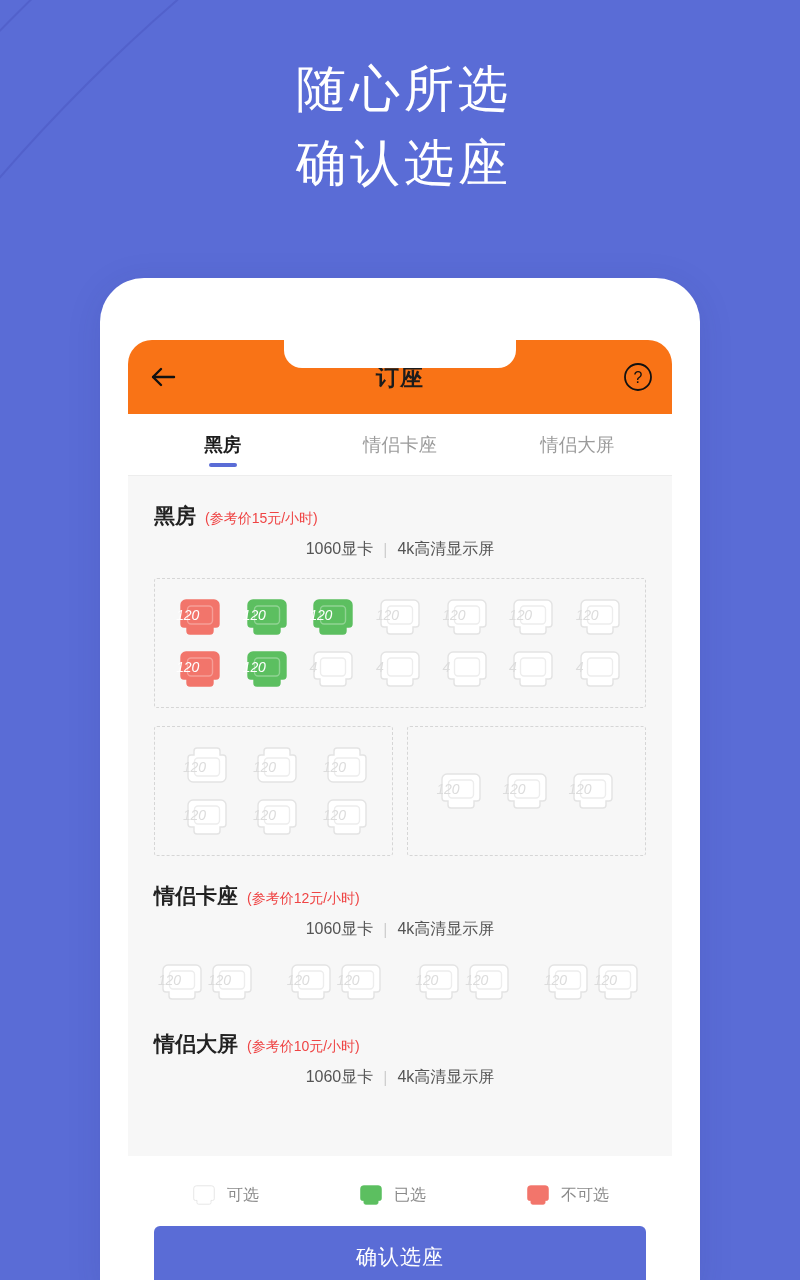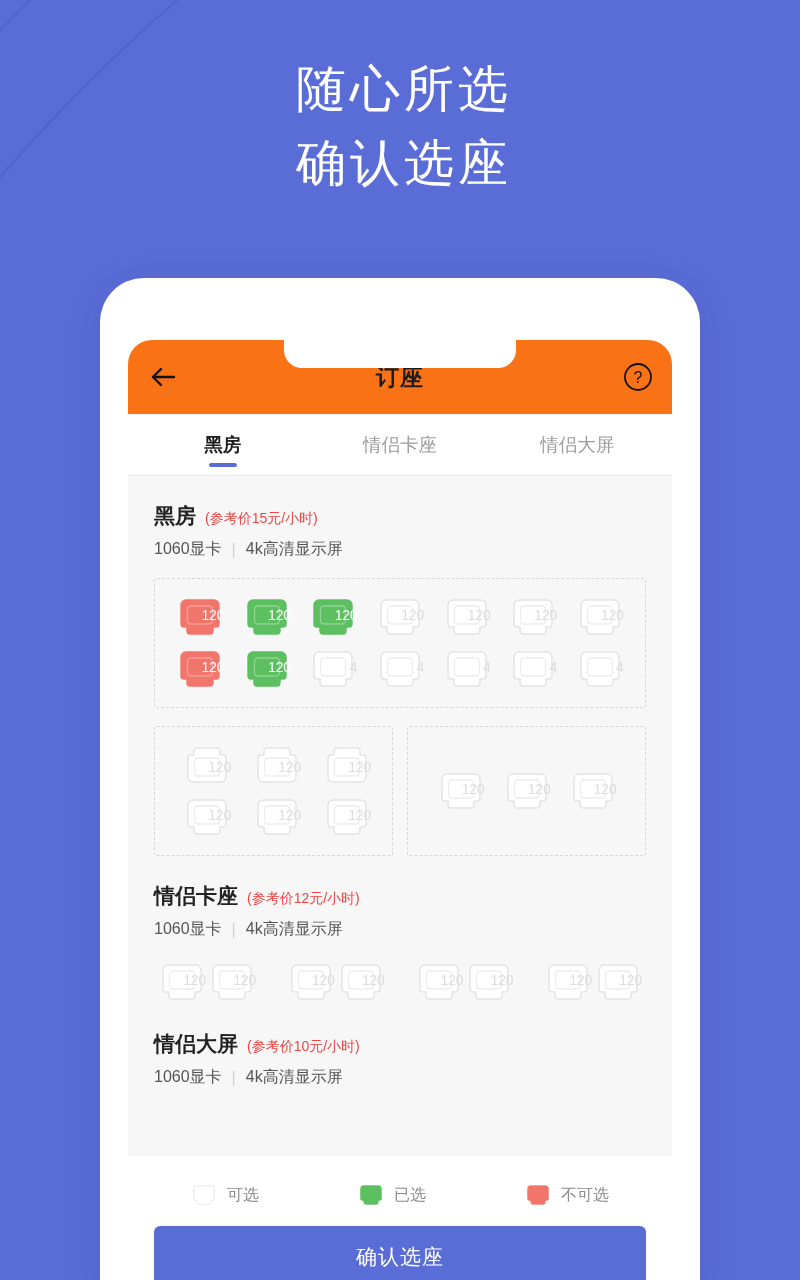--- a/index.html
+++ b/index.html
@@ -148,20 +148,21 @@
   }
   .sec-title { font-size: 21px; font-weight: 700; color: #222; }
   .sec-price { font-size: 14px; color: #ef4444; }
   .sec-sub {
     margin-top: 9px;
     font-size: 16px;
     color: #555;
     display: flex;
     align-items: center;
     gap: 10px;
+    justify-content: center;
   }
   .sec-sub .divider { color: #cfcfcf; }
 
   
   .zone {
     margin-top: 18px;
     border: 1px dashed #d6d6d6;
     border-radius: 3px;
     padding: 16px 12px;
   }
@@ -177,22 +178,23 @@
   .zone-b { display: flex; align-items: center; justify-content: center; }
   .zone-b .zone-row { gap: 18px; justify-content: center; width: 100%; }
 
   
   .seat {
     position: relative;
     width: 48px; height: 44px;
     flex: 0 0 auto;
     display: flex;
     align-items: center;
-    justify-content: flex-end;
+    justify-content: flex-start;
     cursor: pointer;
+    font-style: italic;
   }
   .seat svg { position: absolute; inset: 0; width: 48px; height: 44px; }
   .seat .seat-num {
     position: relative;
     z-index: 2;
     font-size: 14px;
     line-height: 1;
     letter-spacing: -.2px;
     transform: translateY(-2px);
   }

